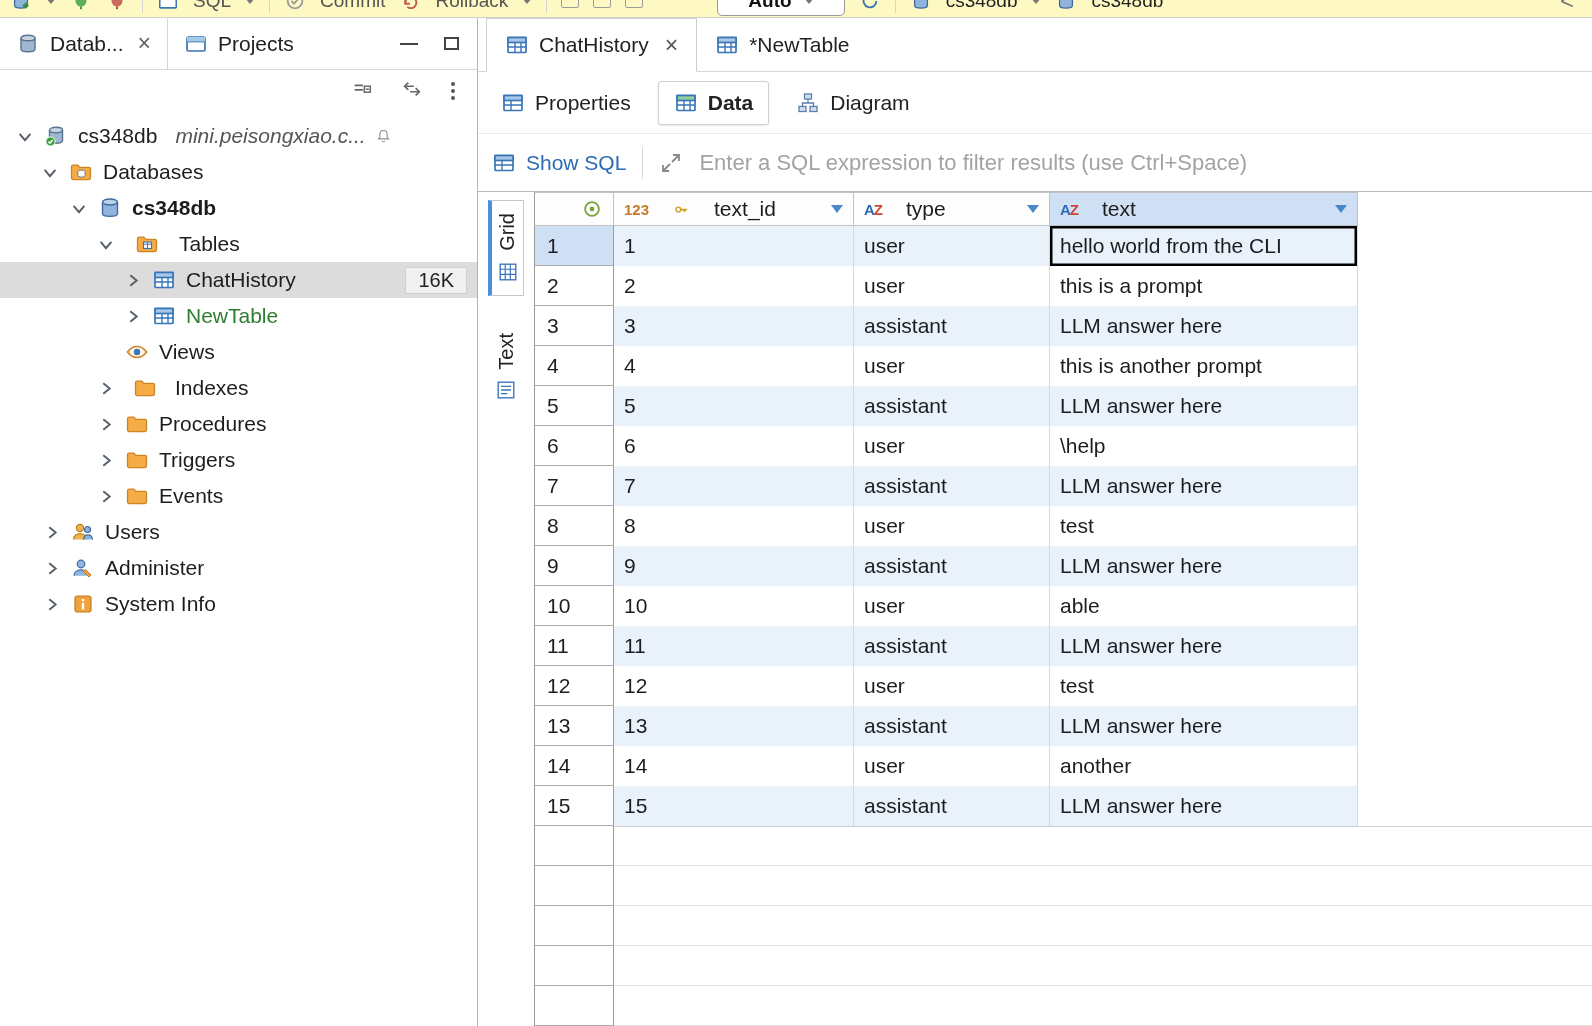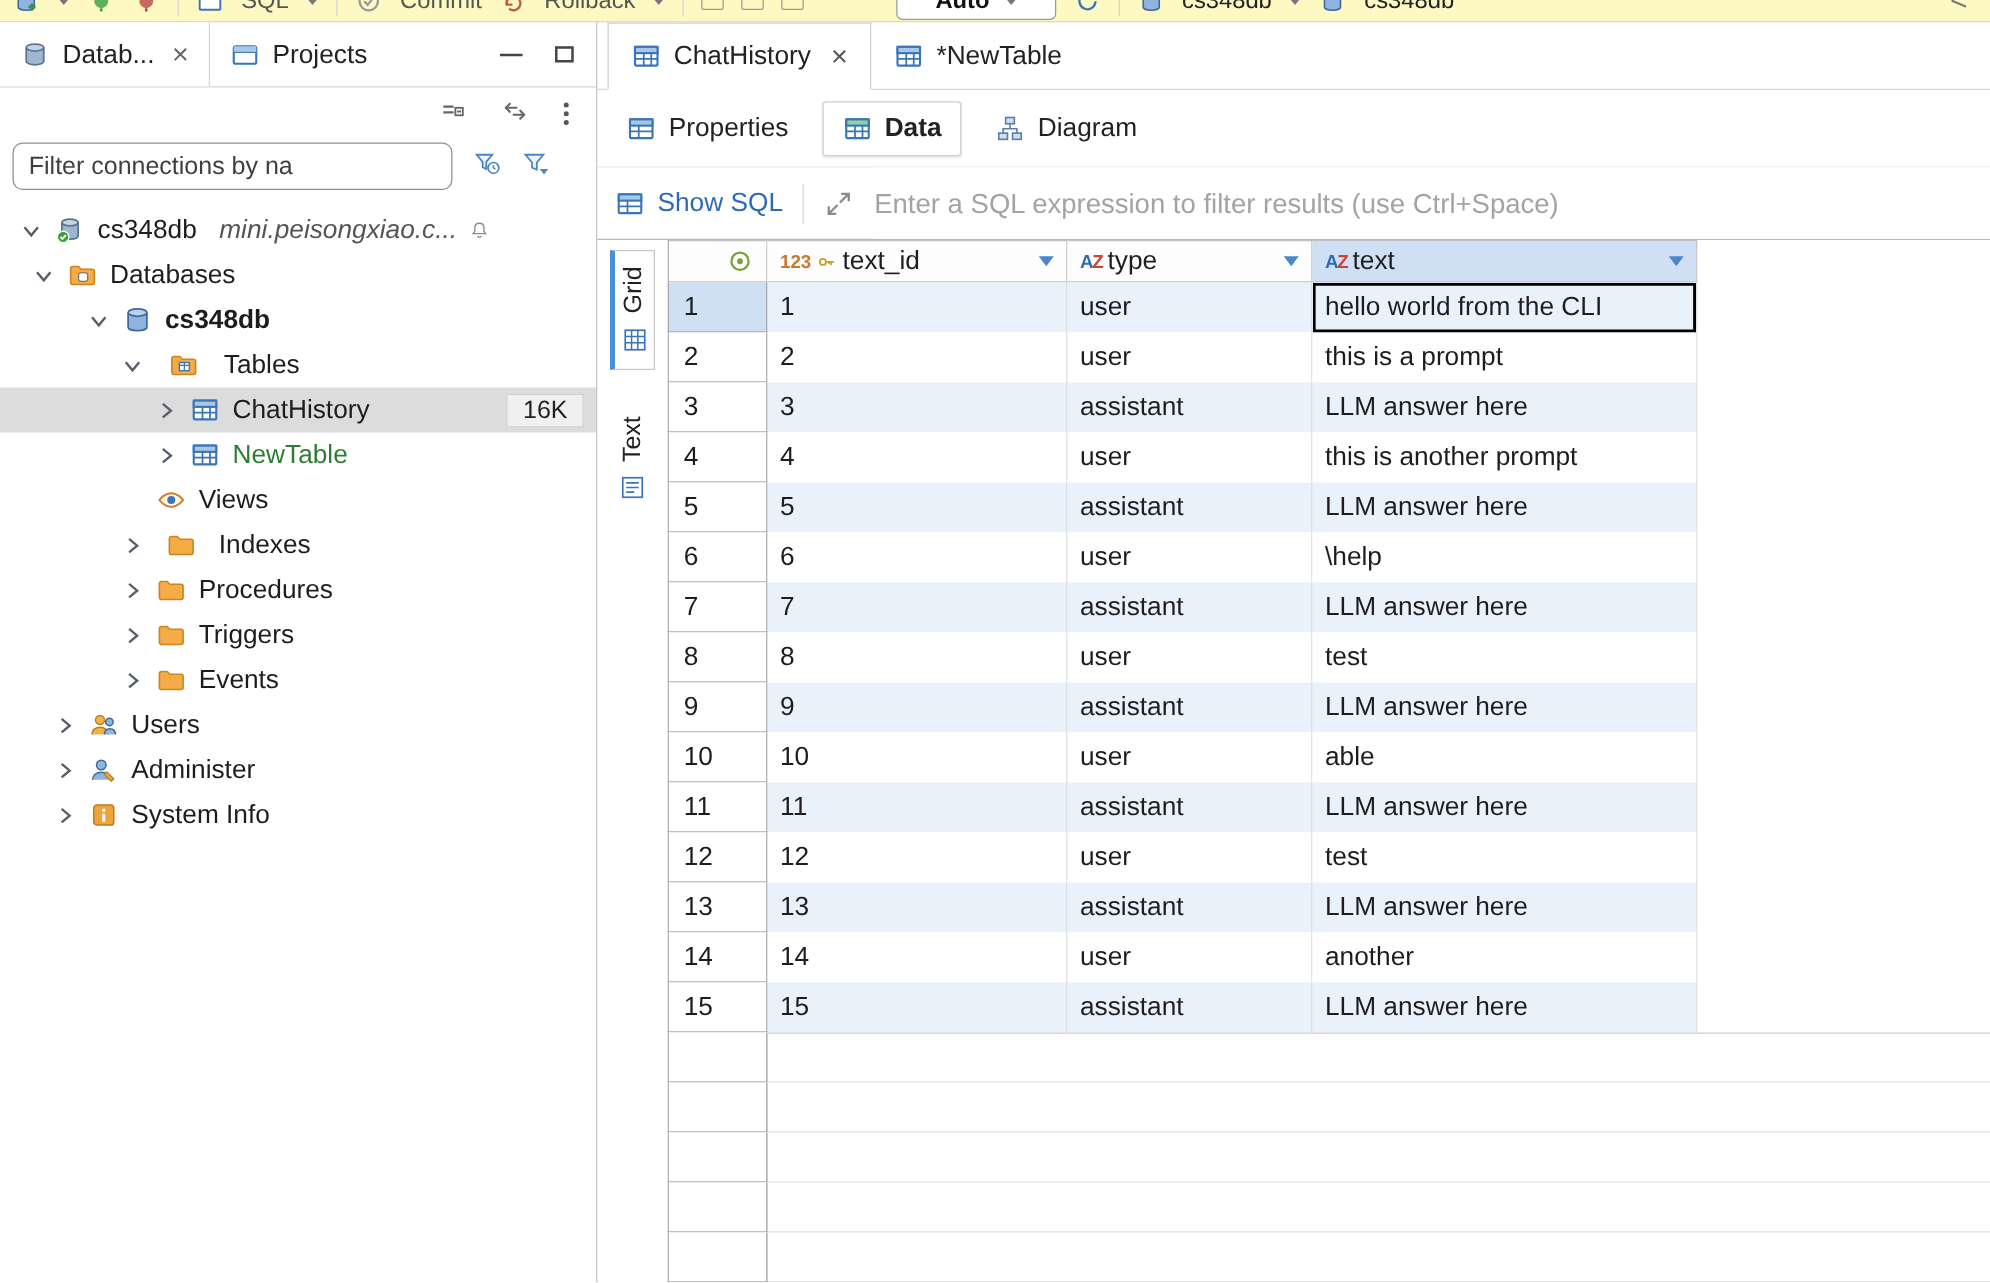--- a/index.html
+++ b/index.html
@@ -96,21 +96,21 @@
   .side-strip { width:56px; min-width:56px; display:flex; flex-direction:column; align-items:center;
     padding-top:8px; gap:24px; }
   .side-btn { display:flex; flex-direction:column; align-items:center; gap:10px; padding:12px 4px;
     border:1px solid transparent; }
   .side-btn.active { border-color:#c8c8c8; border-left:4px solid #4a90d9; background:#fff; }
   .vlabel { writing-mode:vertical-rl; transform:rotate(180deg); font-size:20px; color:#222; }
   .side-btn svg { width:22px; height:22px; }
 
   .grid { flex:1; min-width:0; overflow:hidden; background:#fff; display:flex; flex-direction:column; }
   .g-header { display:flex; height:52px; }
-  .gh { display:flex; align-items:center; gap:4px; padding:0 10px; border-right:1px solid #c2c2c2;
+  .gh { display:flex; align-items:center; gap:24px; padding:0 10px; border-right:1px solid #c2c2c2;
     border-bottom:1px solid #c2c2c2; border-top:1px solid #c2c2c2; background:#fdfdfd; font-size:21px; }
   .gh.corner { width:80px; min-width:80px; justify-content:flex-end; border-left:1px solid #9a9a9a; }
   .gh.corner svg { width:22px; height:22px; }
   .c-id { width:240px; min-width:240px; }
   .c-type { width:196px; min-width:196px; }
   .c-text { width:308px; min-width:308px; }
   .gh.selcol { background:#cfe0f4; }
   .gh-fill { flex:1; background:#fff; }
   .badge123 { color:#c77a2e; font-weight:700; font-size:15px; }
   .azicon { font-size:15px; font-weight:700; letter-spacing:-1px; }
@@ -256,32 +256,20 @@
             <path d="M8 5L4 9l4 4M16 11l4 4-4 4" fill="none" stroke="#666" stroke-width="1.8"></path>
             <path d="M4 9h10M10 15h10" stroke="#666" stroke-width="1.8"></path>
           </svg></span>
       <span class="dots">
           <i></i>
           <i></i>
           <i></i>
         </span>
     </div>
 
-    <div class="filter-row">
-      <input type="text" placeholder="Filter connections by na" style="">
-      <span><svg viewBox="0 0 24 24">
-            <path d="M3.5 5h13l-5 6v6l-3-1.5v-4.5z" fill="#eef4fb" stroke="#4a86c8" stroke-width="1.5"></path>
-            <circle cx="17.5" cy="16" r="4.5" fill="#fff" stroke="#4a86c8" stroke-width="1.4"></circle>
-            <path d="M17.5 13.8V16l1.6 1" fill="none" stroke="#4a86c8" stroke-width="1.3"></path>
-          </svg></span>
-      <span><svg viewBox="0 0 24 24">
-            <path d="M3.5 5h15l-5.5 6.5v6l-4-1.8v-4.2z" fill="#eef4fb" stroke="#4a86c8" stroke-width="1.5"></path>
-            <path d="M15.5 17h7l-3.5 4.5z" fill="#4a86c8"></path>
-          </svg></span>
-    </div>
 
     <div class="tree">
         <div class="trow" style="padding-left: 14px;">
           <span class="chev down">
             <svg viewBox="0 0 14 14">
               <path d="M4 2l6 5-6 5" fill="none" stroke="#57606a" stroke-width="1.8"></path>
             </svg>
           </span>
           <span class="ticon">
             <svg viewBox="0 0 24 24">
@@ -293,21 +281,21 @@
           </span>
           <span class="tlabel">cs348db</span>
           <span class="tdetail">mini.peisongxiao.c...</span>
           <span class="bell">
             <svg viewBox="0 0 24 24">
               <path d="M12 4.5c-2.8 0-4.6 2-4.6 4.8v3.4L5.6 15h12.8l-1.8-2.3V9.3c0-2.8-1.8-4.8-4.6-4.8z" fill="#fff" stroke="#8a8f94" stroke-width="1.4"></path>
               <path d="M10.3 17.5a1.8 1.8 0 0 0 3.4 0" fill="none" stroke="#8a8f94" stroke-width="1.4"></path>
             </svg>
           </span>
         </div>
-        <div class="trow" style="padding-left: 24px;">
+        <div class="trow" style="padding-left: 39px;">
           <span class="chev down">
             <svg viewBox="0 0 14 14">
               <path d="M4 2l6 5-6 5" fill="none" stroke="#57606a" stroke-width="1.8"></path>
             </svg>
           </span>
           <span class="ticon">
             <svg viewBox="0 0 24 24">
               <path d="M2.5 7c0-1 .7-1.8 1.7-1.8h4.6l2 2.2h9c1 0 1.7.8 1.7 1.8v8.6c0 1-.7 1.8-1.7 1.8H4.2c-1 0-1.7-.8-1.7-1.8z" fill="#f5ab46" stroke="#cd8522" stroke-width="1.3"></path>
               <ellipse cx="12.5" cy="11.5" rx="3.6" ry="1.4" fill="#fdfdfd" stroke="#777" stroke-width="1"></ellipse>
               <path d="M8.9 11.5v4.2c0 .8 1.6 1.4 3.6 1.4s3.6-.6 3.6-1.4v-4.2" fill="#fdfdfd" stroke="#777" stroke-width="1"></path>

